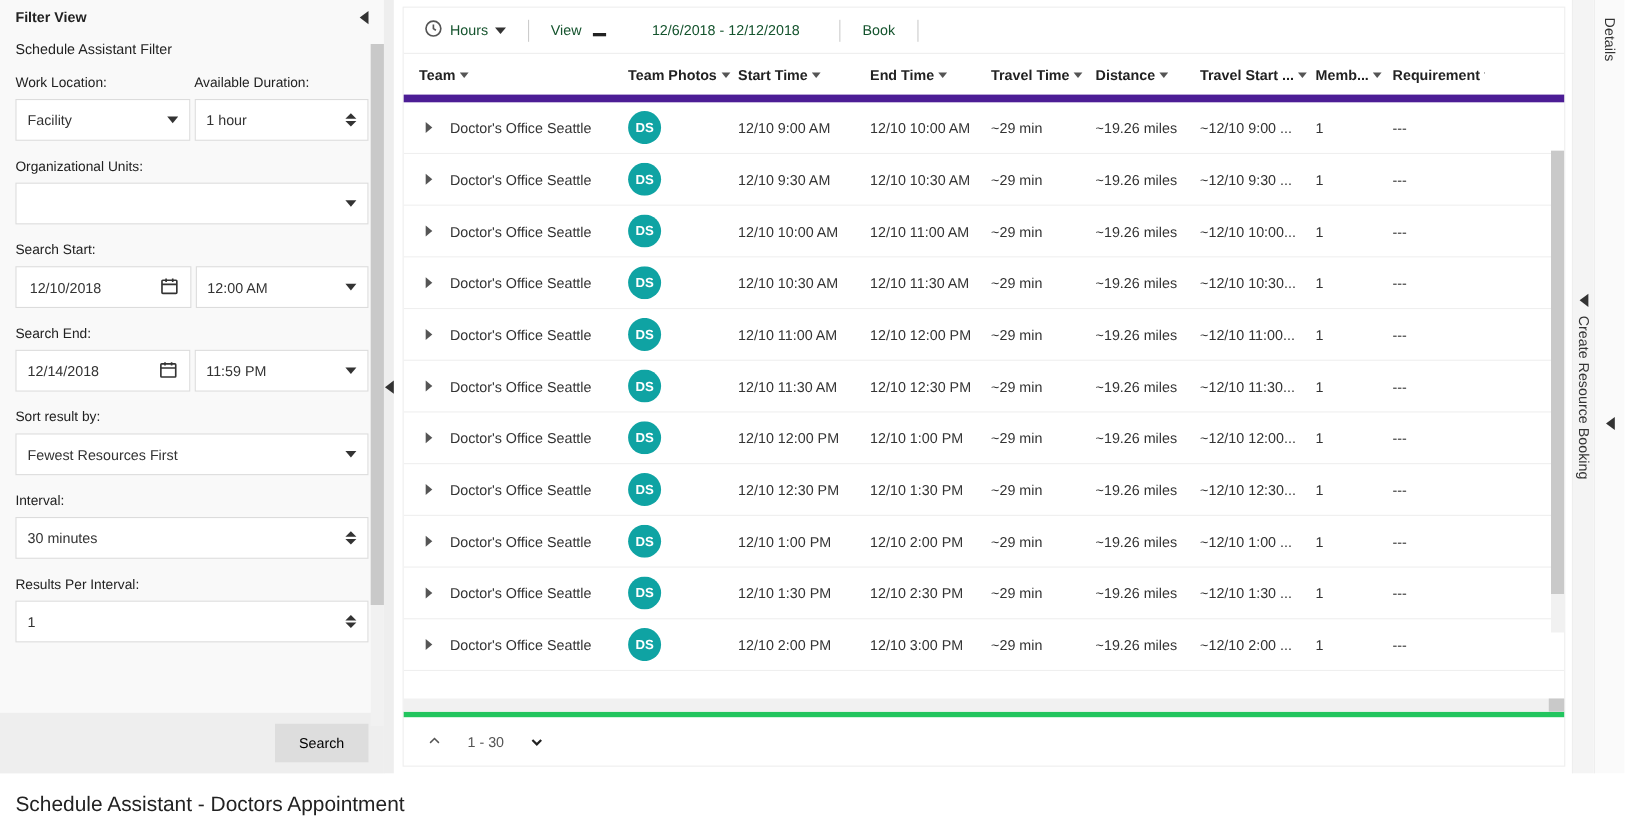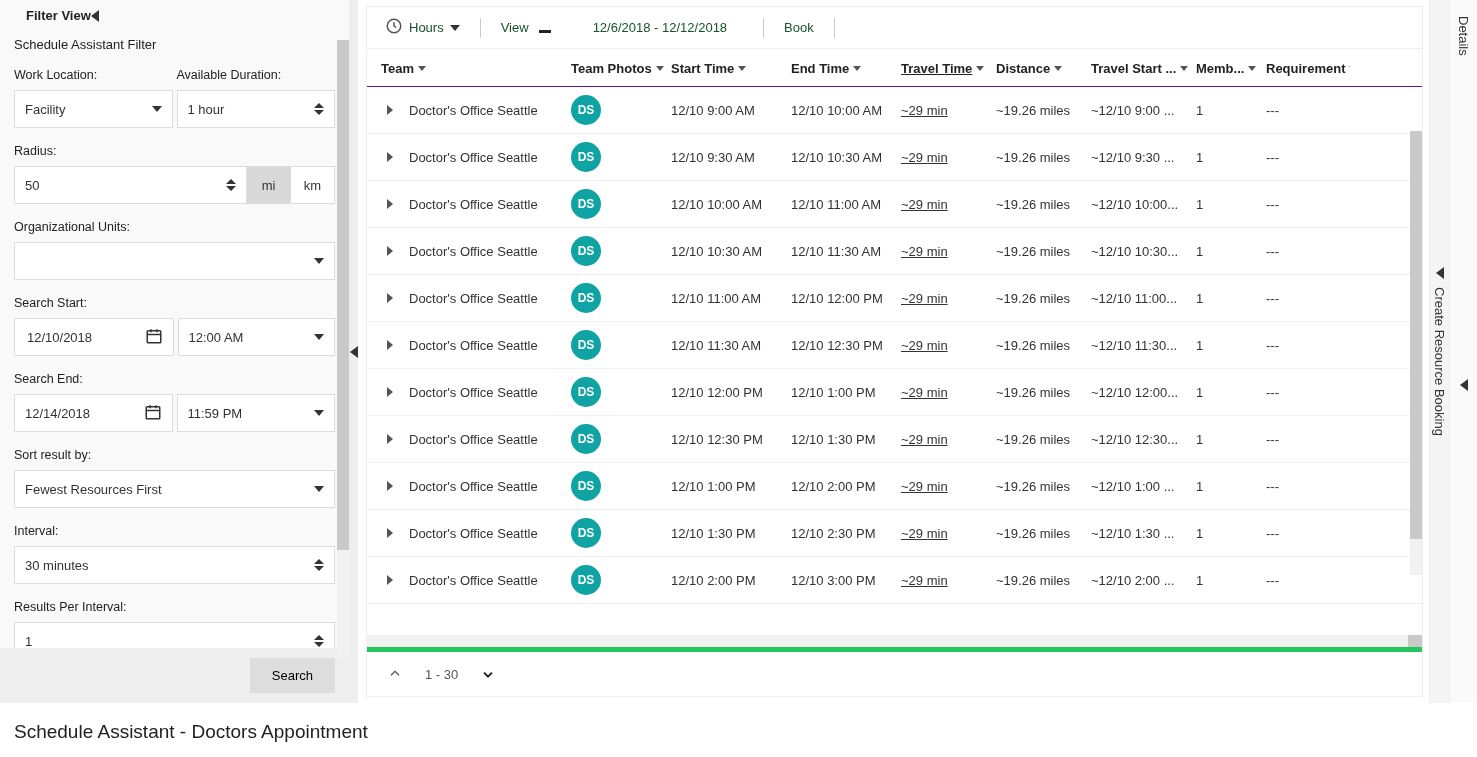--- a/index.html
+++ b/index.html
@@ -20,23 +20,23 @@
   .filter-panel {
     width: 350px;
     background: #f9f9f9;
     display: flex;
     flex-direction: column;
     border-right: 1px solid #eee;
     position: relative;
   }
   .filter-header {
     display: flex;
-    justify-content: flex-start;
+    justify-content: space-between;
     align-items: center;
-    padding: 8px 26px;
+    padding: 8px 14px;
     font-weight: 600;
     color: #222;
   }
   .filter-sub {
     padding: 6px 14px 8px 14px;
     color: #222;
   }
   .filter-body {
     flex: 1;
     overflow-y: auto;
@@ -118,30 +118,30 @@
     border-bottom:1px solid #eee;
     color:#555;
   }
   .tb-sep { width:1px; height:20px; background:#ccc; margin:0 10px; }
   .tb-item { display:flex; align-items:center; gap:6px; padding:4px 6px; cursor:pointer; color:#14532d; font-size:13px;}
   .tb-icon svg{width:18px;height:18px; stroke:#555; fill:none;}
   .tb-grid-icon { border-bottom:3px solid #222; padding-bottom:4px; }
   .tb-grid-icon svg{stroke:#222;}
   .tb-right { margin-left:auto; display:flex; gap:18px; align-items:center;}
   .grid-head {
-    display:flex; padding:12px 8px 10px 8px; border-bottom:1px solid #4c1d95;
+    display:flex; padding:12px 8px 10px 8px; border-bottom:7px solid #4c1d95;
     font-weight:600; font-size:13px; color:#222;
     min-width:0;
   }
   .col { display:flex; align-items:center; gap:4px; padding:0 6px; overflow:hidden; white-space:nowrap; text-overflow:ellipsis;}
   .c-team{ width:190px; }
   .c-photos{ width:100px; }
   .c-start{ width:120px; }
   .c-end{ width:110px; }
-  .c-travel{ width:95px;text-decoration:underline; }
+  .c-travel{ width:95px; }
   .c-dist{ width:95px; }
   .c-tstart{ width:105px; }
   .c-memb{ width:70px; }
   .c-req{ width:90px; }
   .sort-caret{
     width:0;height:0;border-left:4px solid transparent;border-right:4px solid transparent;border-top:5px solid #555;
   }
   .grid-body{ flex:1; overflow:hidden; position:relative;}
   .row {
     display:flex; align-items:center; padding:8px 8px; border-bottom:1px solid #efefef;
@@ -217,34 +217,20 @@
           <div class="input-box">
             <span>1 hour</span>
             <span class="spinner">
                 <span class="spin-up"></span>
                 <span class="spin-dn"></span>
               </span>
           </div>
         </div>
       </div>
 
-      <div class="field field-wide">
-        <span class="label">Radius:</span>
-        <div class="radius-row">
-          <div class="radius-input">
-            <span>50</span>
-            <span class="spinner">
-                <span class="spin-up"></span>
-                <span class="spin-dn"></span>
-              </span>
-          </div>
-          <div class="unit-btn active">mi</div>
-          <div class="unit-btn">km</div>
-        </div>
-      </div>
 
       <div class="field field-wide">
         <span class="label">Organizational Units:</span>
         <div class="input-box">
           <span></span>
           <span class="caret-down"></span>
         </div>
       </div>
 
       <div class="field field-wide">

